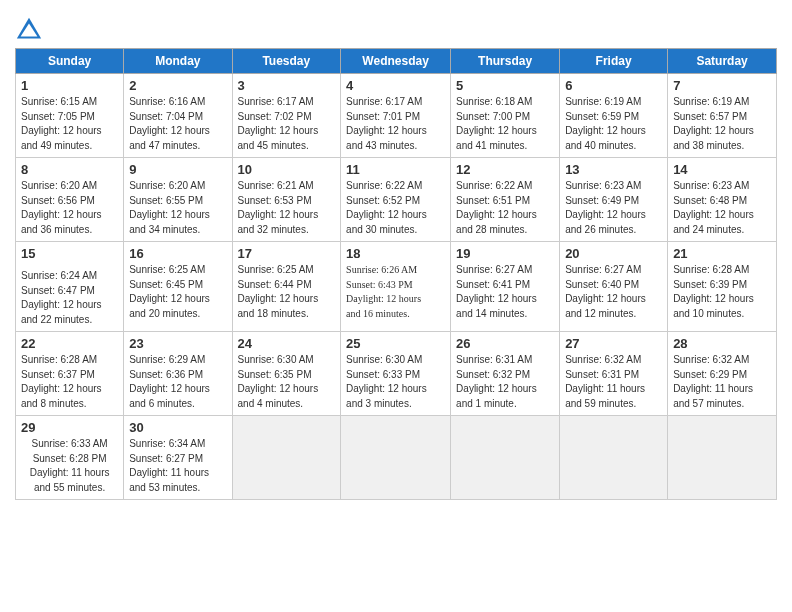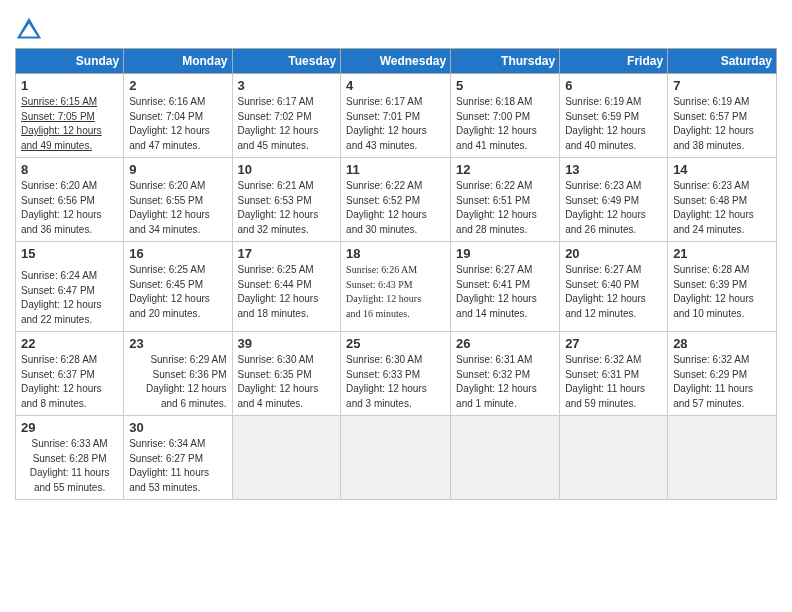--- a/index.html
+++ b/index.html
@@ -59,21 +59,21 @@
       width: 100%;
       border-collapse: collapse;
       font-size: 10.5px;
     }
     .calendar thead tr th {
       background: #2176c7;
       color: #fff;
       font-size: 12px;
       font-weight: bold;
       padding: 5px 4px;
-      text-align: right;
+      text-align: center;
       border: 1px solid #aaa;
     }
     .calendar tbody tr td {
       border: 1px solid #ccc;
       vertical-align: top;
       padding: 4px 5px;
       width: 113px;
       min-height: 80px;
       color: #333;
       background: #fff;
@@ -122,21 +122,21 @@
         <th>Wednesday</th>
         <th>Thursday</th>
         <th>Friday</th>
         <th>Saturday</th>
       </tr>
   </thead>
   <tbody id="cal-body">
   <tr>
         <td>
           <span class="day-num">1</span>
-          <div class="day-info" style="white-space: pre-line; text-decoration: underline;">Sunrise: 6:15 AM
+          <div class="day-info" style="white-space: pre-line;">Sunrise: 6:15 AM
 Sunset: 7:05 PM
 Daylight: 12 hours
 and 49 minutes.</div>
         </td>
         <td>
           <span class="day-num">2</span>
           <div class="day-info" style="white-space: pre-line;">Sunrise: 6:16 AM
 Sunset: 7:04 PM
 Daylight: 12 hours
 and 47 minutes.</div>
@@ -282,27 +282,27 @@
       <tr>
         <td>
           <span class="day-num">22</span>
           <div class="day-info" style="white-space: pre-line;">Sunrise: 6:28 AM
 Sunset: 6:37 PM
 Daylight: 12 hours
 and 8 minutes.</div>
         </td>
         <td>
           <span class="day-num">23</span>
-          <div class="day-info" style="white-space: pre-line; text-align: right;">Sunrise: 6:29 AM
+          <div class="day-info" style="white-space: pre-line;">Sunrise: 6:29 AM
 Sunset: 6:36 PM
 Daylight: 12 hours
 and 6 minutes.</div>
         </td>
         <td>
-          <span class="day-num">39</span>
+          <span class="day-num">24</span>
           <div class="day-info" style="white-space: pre-line;">Sunrise: 6:30 AM
 Sunset: 6:35 PM
 Daylight: 12 hours
 and 4 minutes.</div>
         </td>
         <td>
           <span class="day-num">25</span>
           <div class="day-info" style="white-space: pre-line;">Sunrise: 6:30 AM
 Sunset: 6:33 PM
 Daylight: 12 hours

